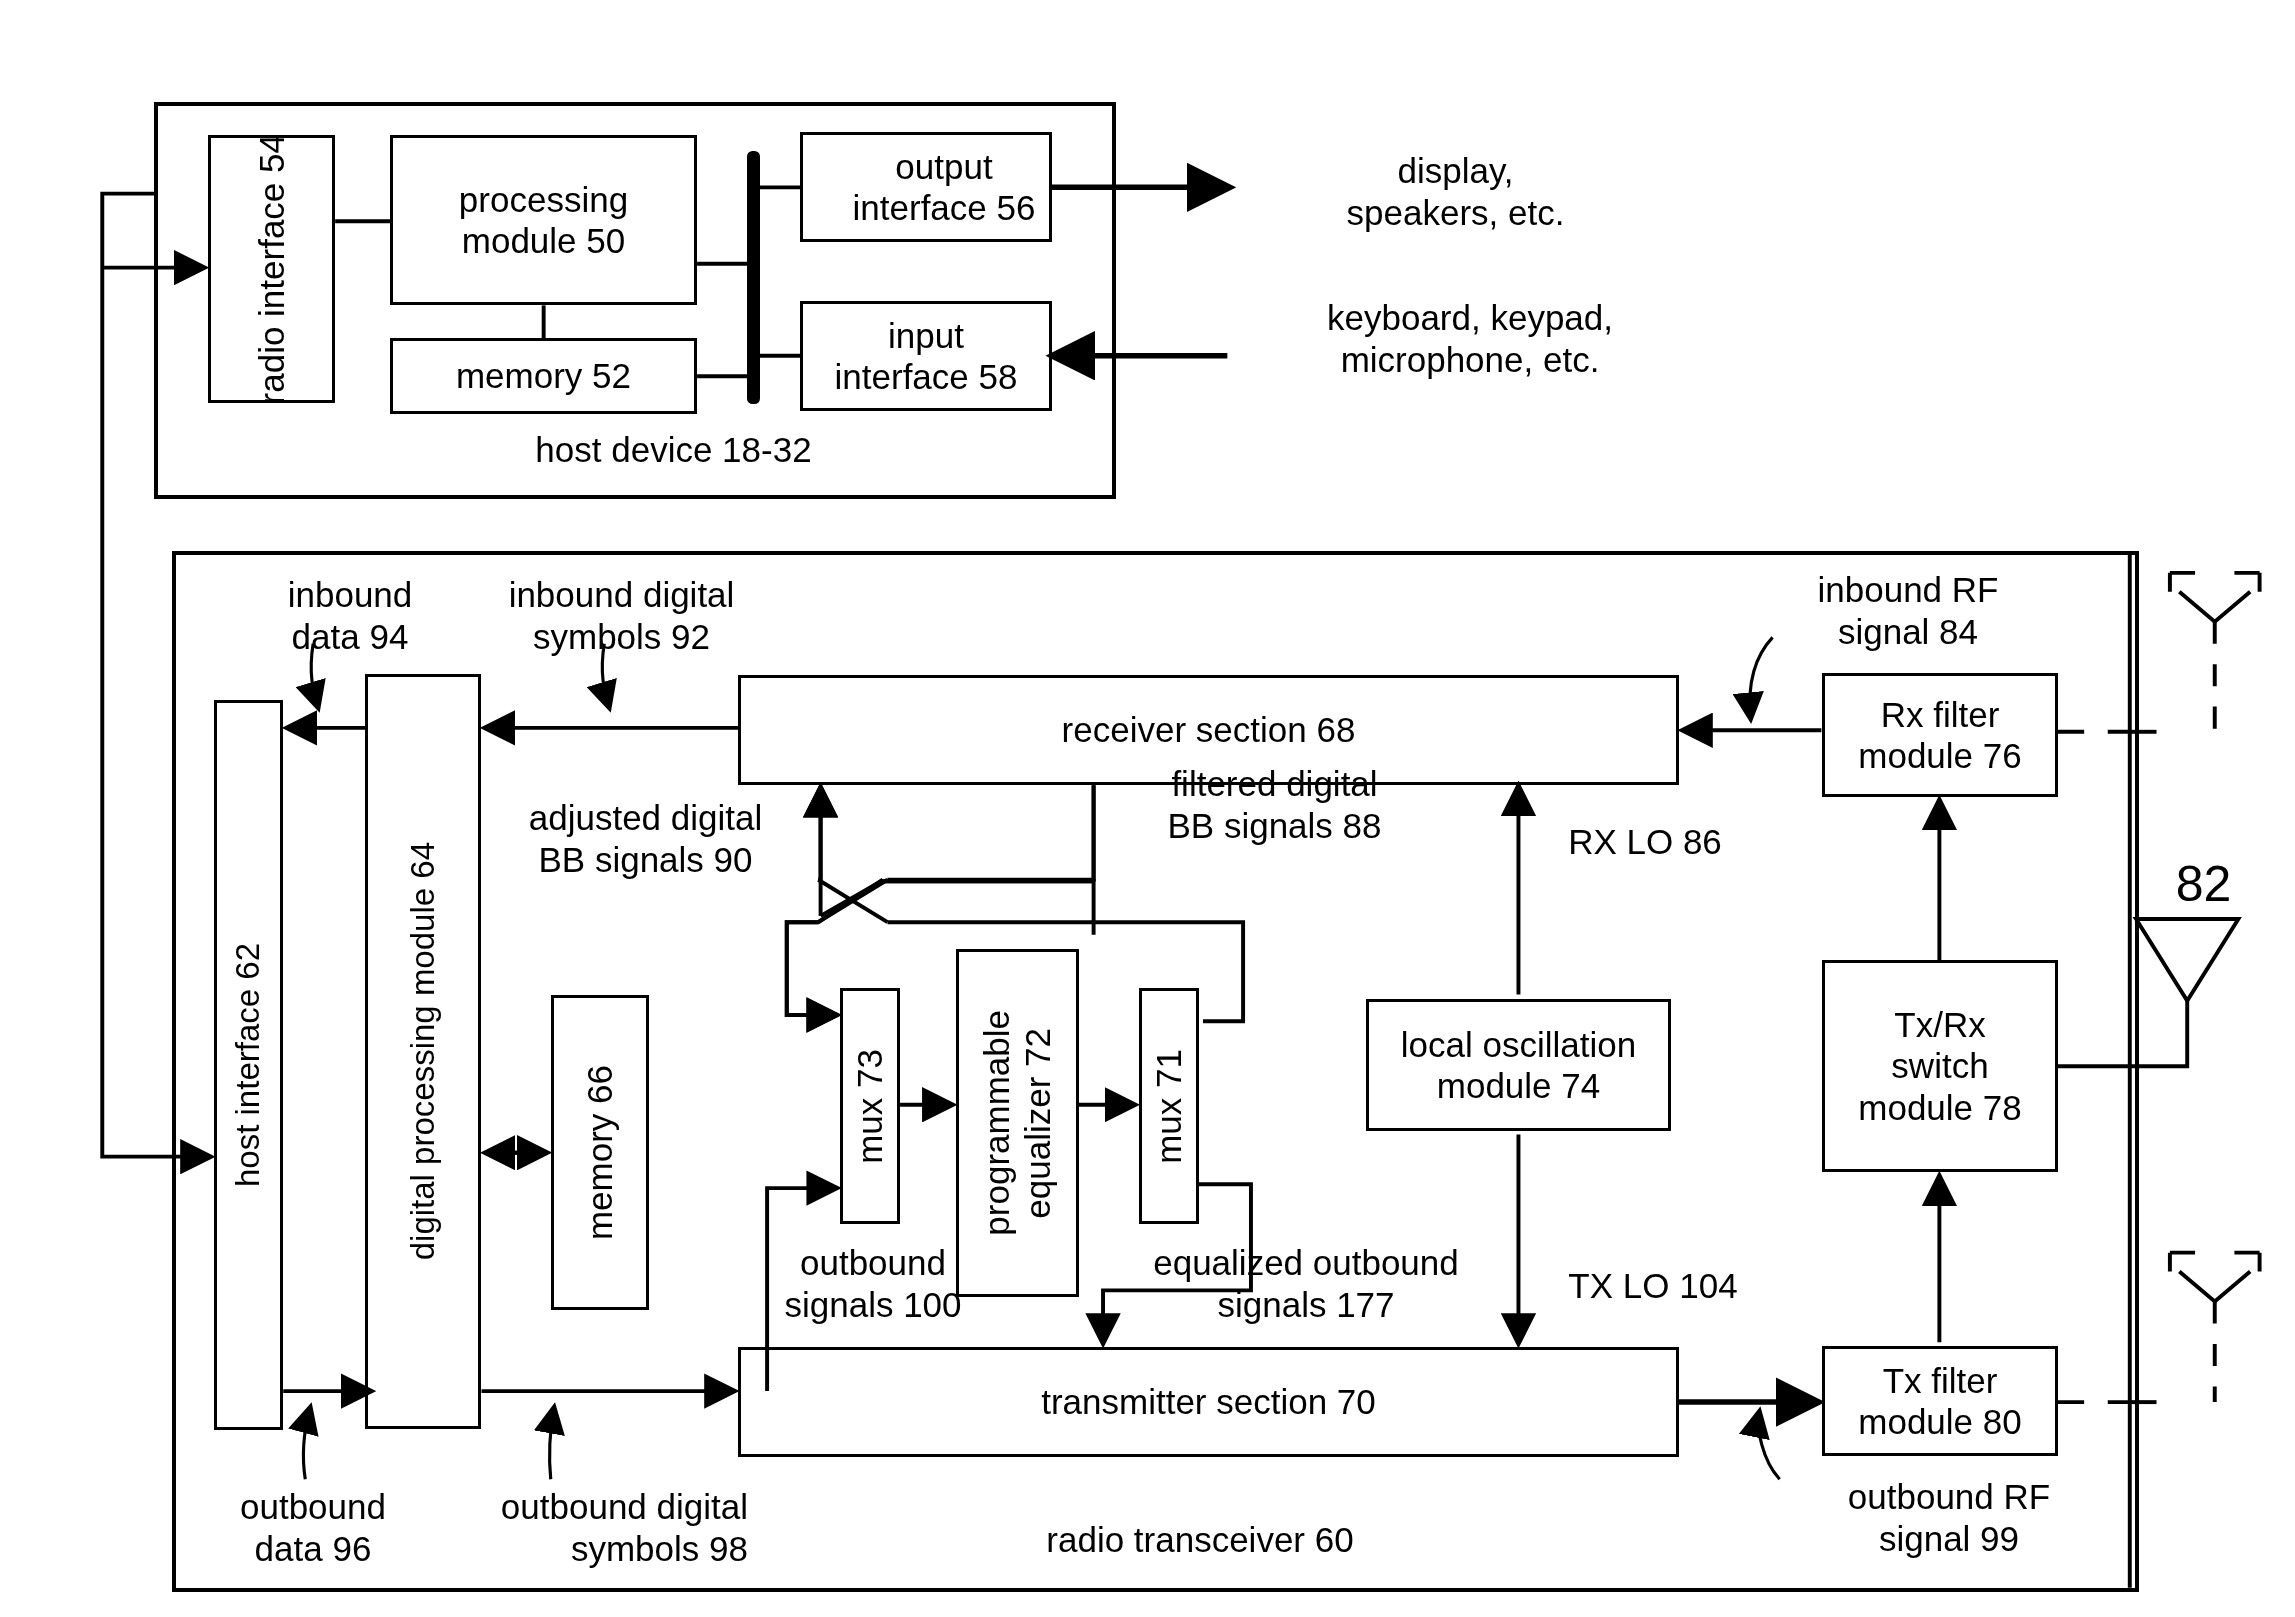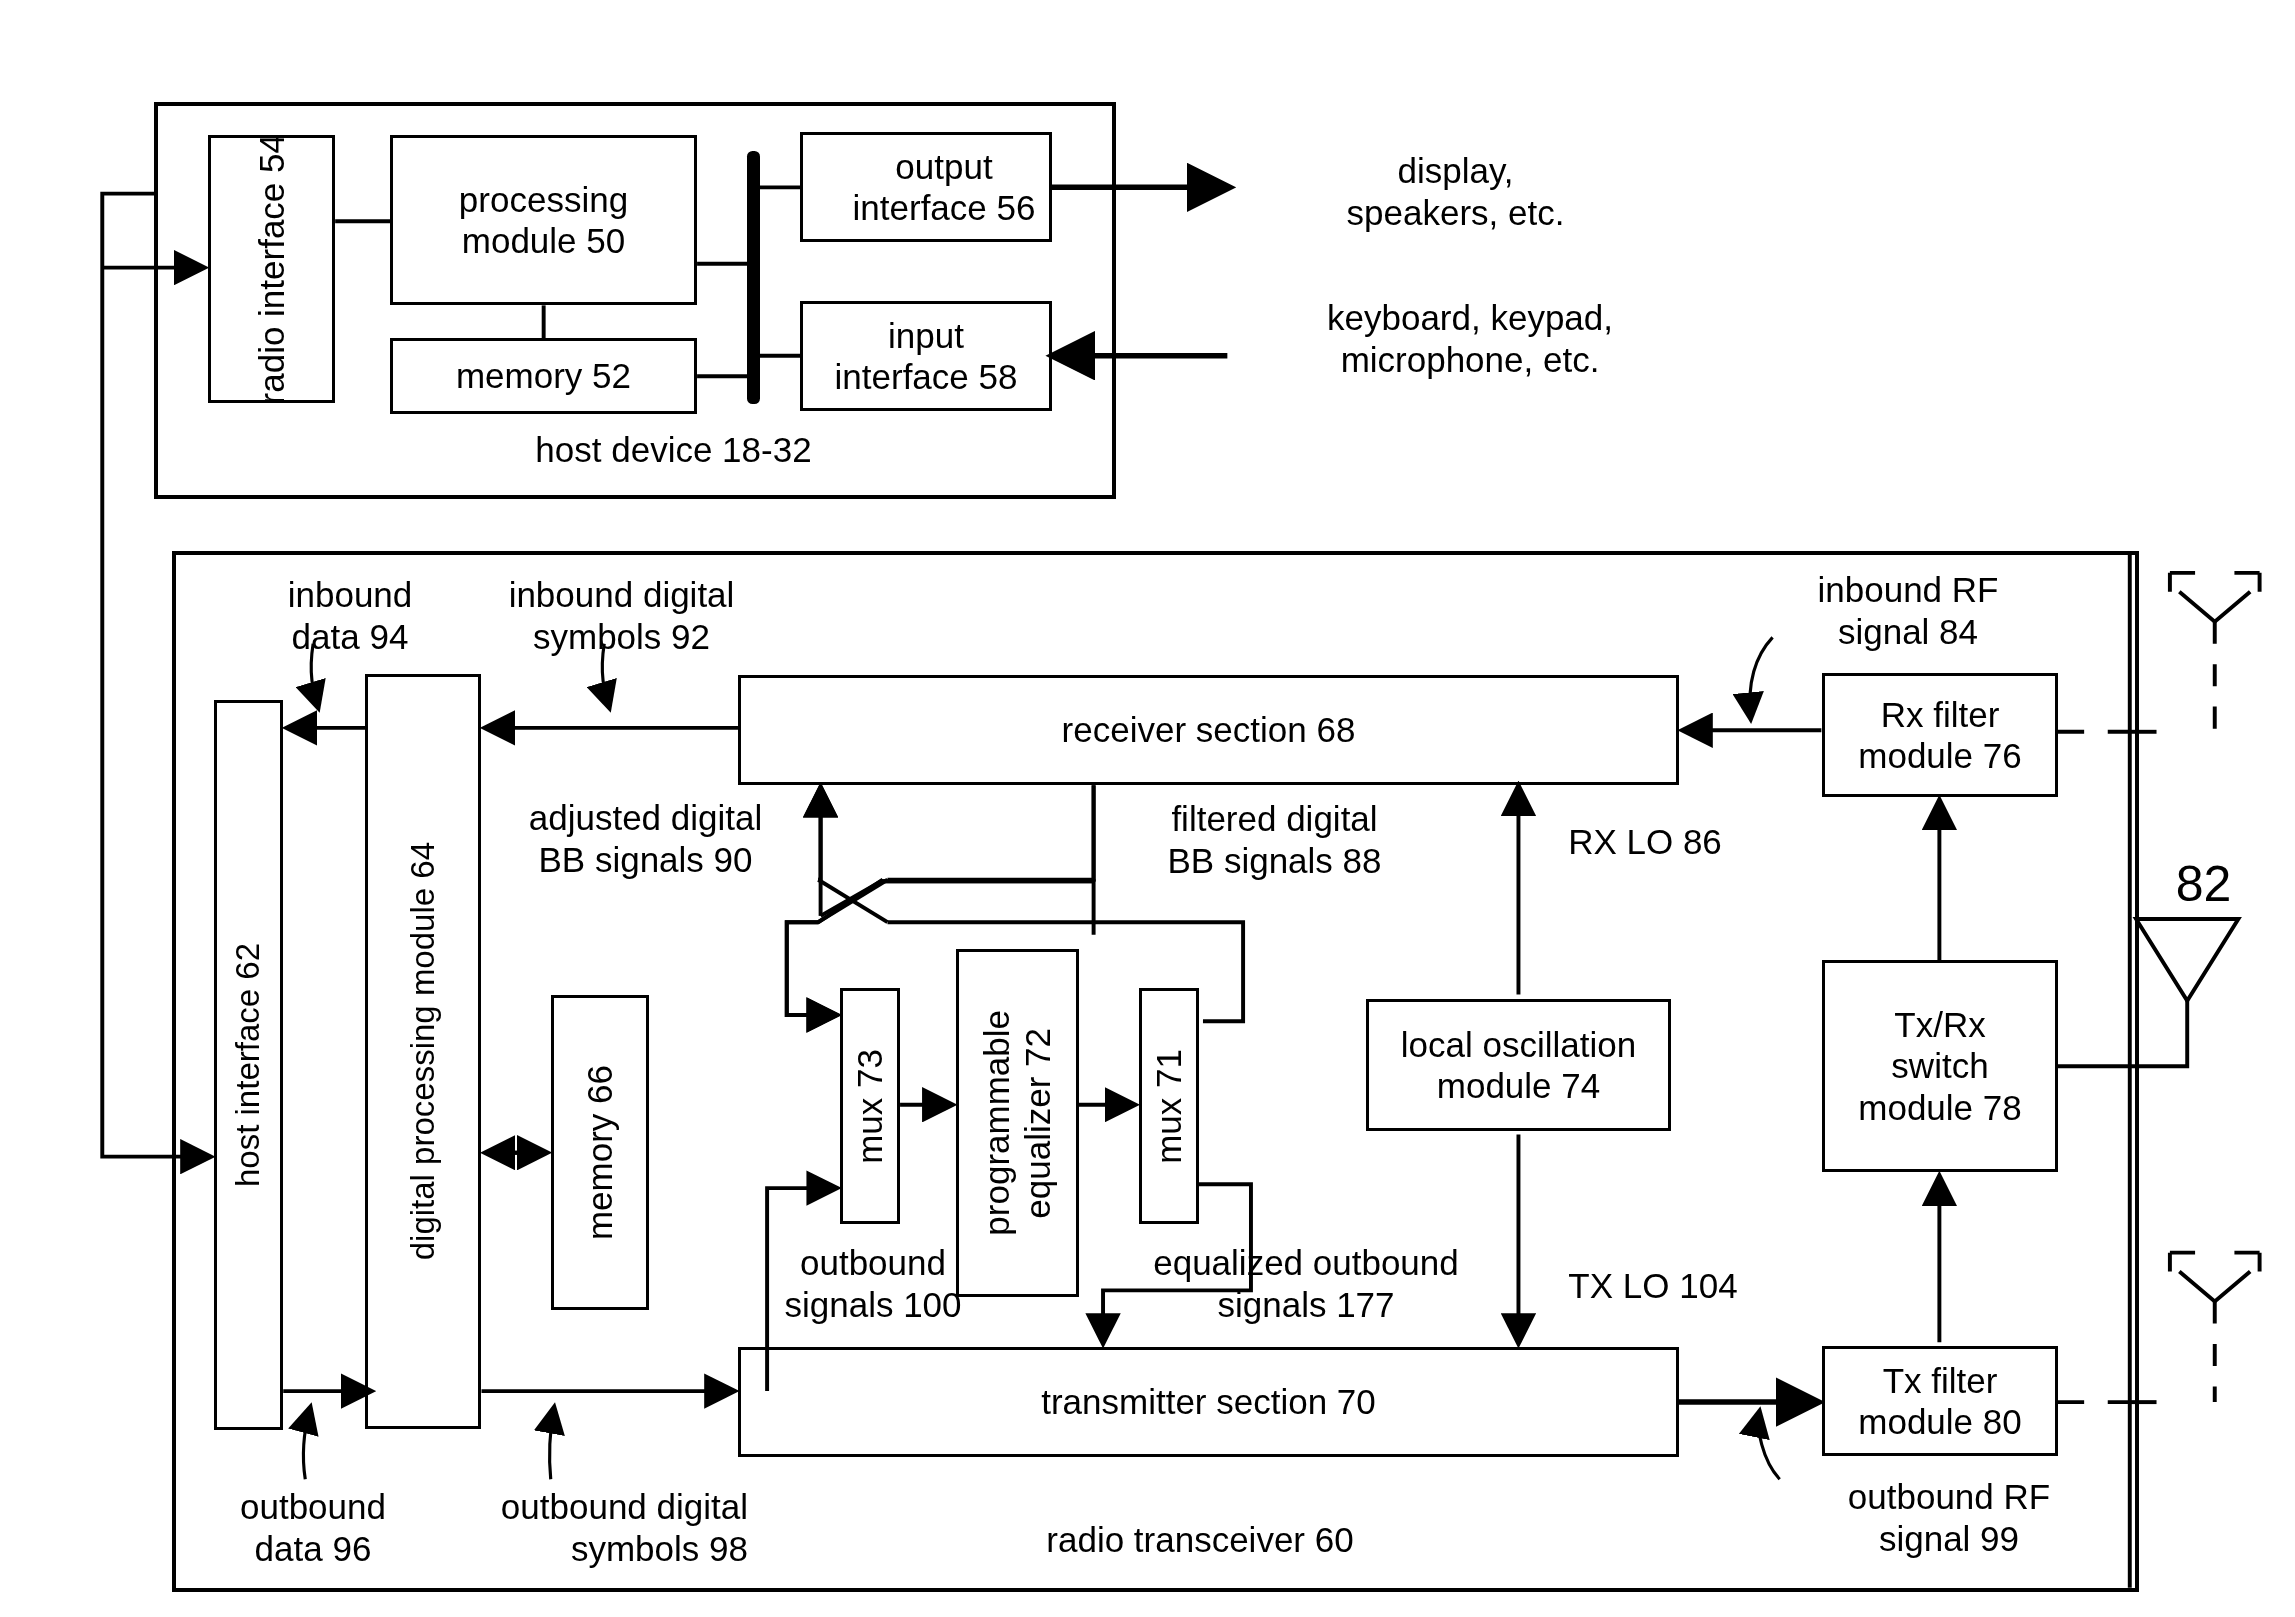--- a/index.html
+++ b/index.html
@@ -167,21 +167,21 @@
 
   <div class="lbl" style="left:472px; top:574px; width:299px;">inbound digital
 symbols 92</div>
 
   <div class="lbl" style="left:1778px; top:569px; width:260px;">inbound RF
 signal 84</div>
 
   <div class="lbl" style="left:504px; top:797px; width:283px;">adjusted digital
 BB signals 90</div>
 
-  <div class="lbl" style="left:1125px; top:798px; width:299px;">filtered digital
+  <div class="lbl" style="left:1125px; top:763px; width:299px;">filtered digital
 BB signals 88</div>
 
   <div class="lbl" style="left:1519px; top:821px; width:252px;">RX LO 86</div>
 
   <div class="lbl" style="left:1519px; top:1265px; width:268px;">TX LO 104</div>
 
   <div class="lbl" style="left:755px; top:1242px; width:236px;">outbound
 signals 100</div>
 
   <div class="lbl" style="left:1117px; top:1242px; width:378px;">equalized outbound

